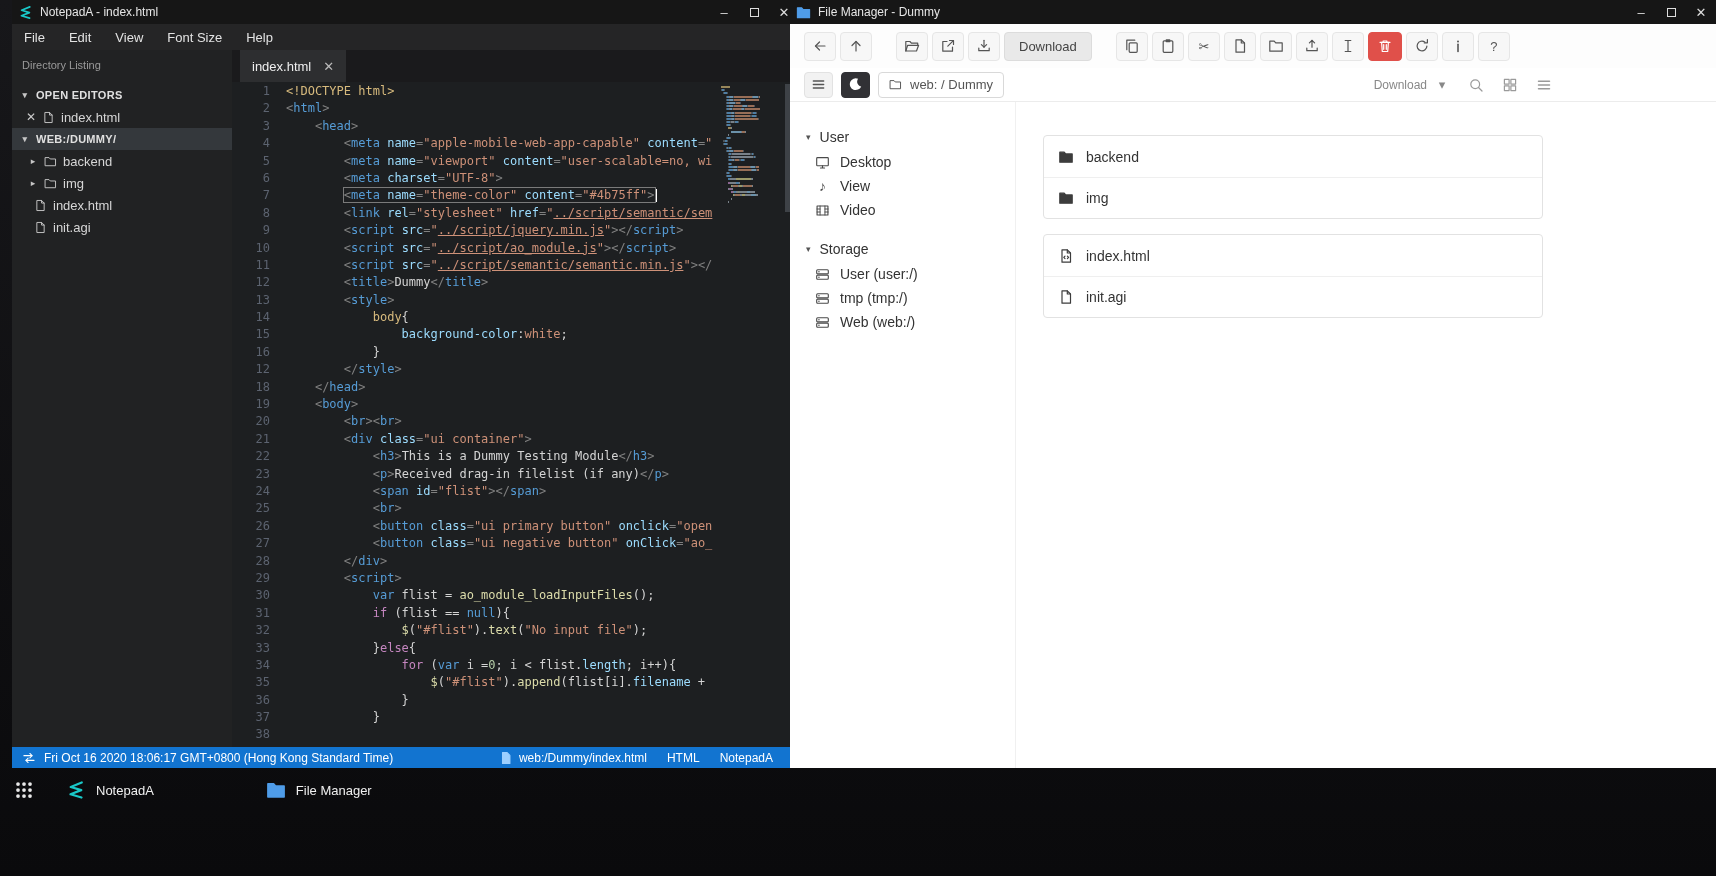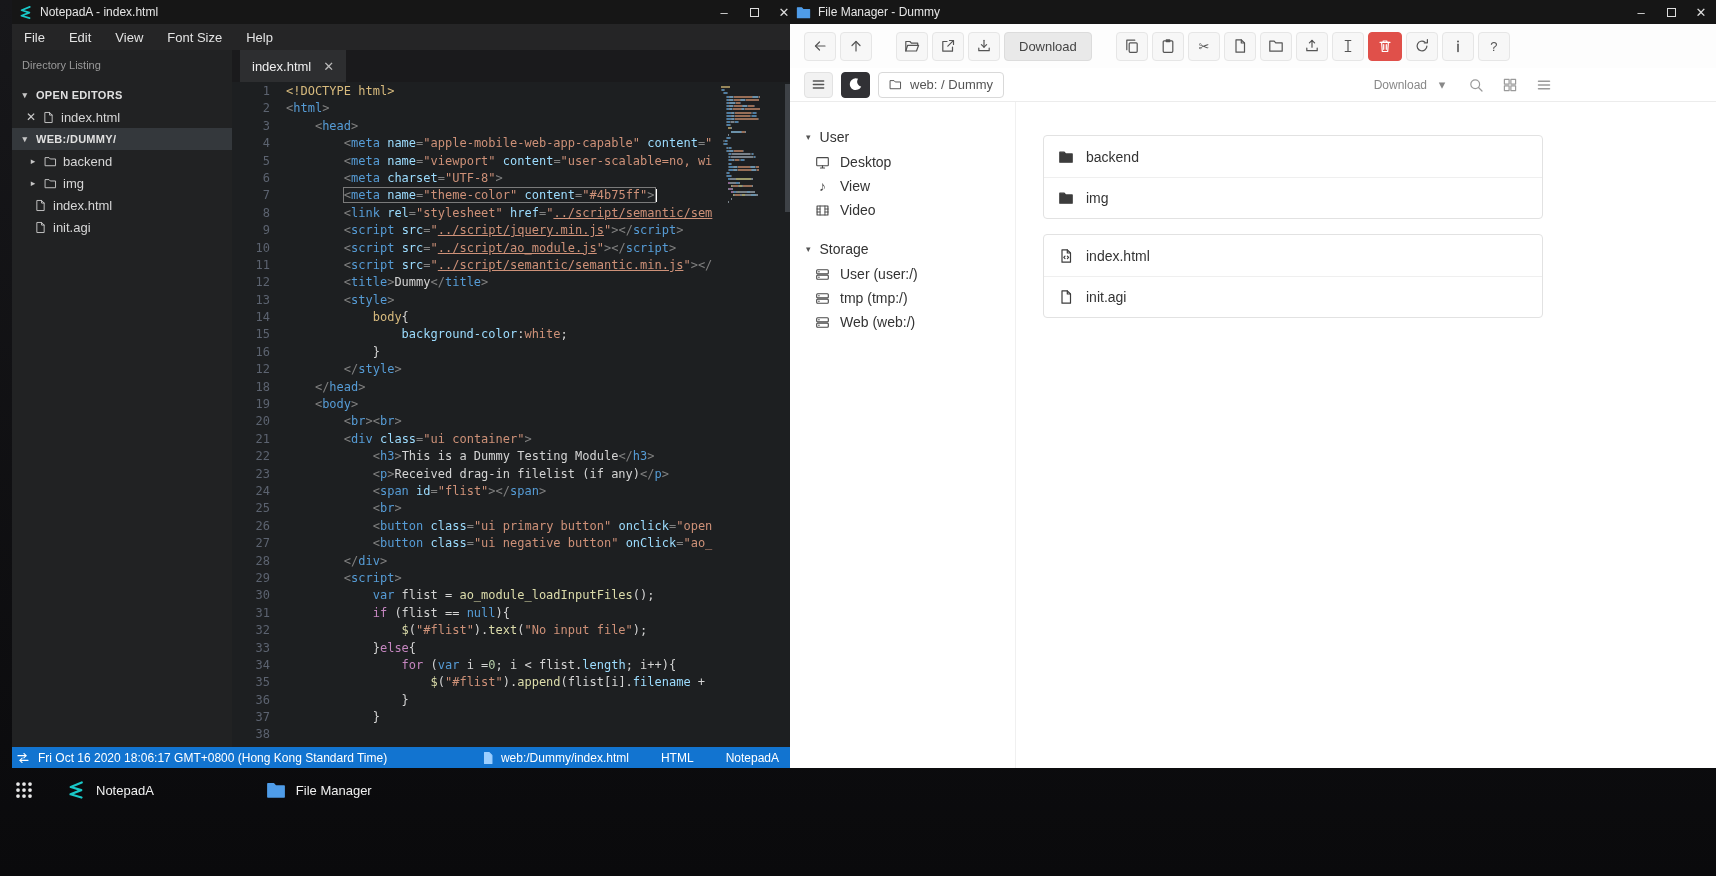--- a/index.html
+++ b/index.html
@@ -46,23 +46,23 @@
   .line-box { outline:1px solid #7a7a7a; }
   .caret { display:inline-block; width:1px; height:13px; background:#fff; vertical-align:middle; margin-left:1px; }
 
   .minimap { position:absolute; top:4px; left:489px; width:62px; }
   .mini-line { height:2px; margin-bottom:1.2px; white-space:nowrap; overflow:hidden; }
   .mini-seg { display:inline-block; height:2px; vertical-align:top; opacity:.75; }
 
   .vscroll { position:absolute; top:0; right:0; width:14px; height:100%; background:#1d1f21; }
   .vthumb { position:absolute; top:2px; right:0; width:14px; height:128px; background:#3e4247; }
 
-  .np-status { height:21px; background:#1274d0; display:flex; align-items:center; color:#fff; font-size:12px; padding:0 4px; gap:8px; flex:none; }
+  .np-status { height:21px; background:#1274d0; display:flex; align-items:center; color:#fff; font-size:12px; padding:0 10px; gap:8px; flex:none; }
   .np-status .icon { width:14px; height:14px; color:#fff; }
-  .status-right { margin-left:auto; display:flex; align-items:center; gap:32px; padding-right:16px; }
+  .status-right { margin-left:auto; display:flex; align-items:center; gap:20px; padding-right:16px; }
   .status-right .pathgrp { display:flex; align-items:center; gap:6px; }
 
   .fm-toolbar { height:44px; display:flex; align-items:center; padding:0 14px; background:#fdfdfd; flex:none; }
   .tgroup { display:flex; align-items:center; gap:4px; margin-right:24px; }
   .tbtn { height:29px; min-width:30px; padding:0 7px; border:1px solid #e6e6e6; background:#f7f7f7; border-radius:4px; display:flex; align-items:center; justify-content:center; color:#555; cursor:pointer; font-size:14px; font-family:inherit; }
   .tbtn .icon { width:16px; height:16px; }
   .tbtn.danger { background:#e0504a; border-color:#e0504a; color:#fff; min-width:34px; }
   .tbtn.text { padding:0 14px; background:#e9e9e9; border-color:#dcdcdc; color:#444; font-size:13px; }
 
   .fm-bar2 { height:34px; display:flex; align-items:center; padding:0 14px; gap:8px; background:#ffffff; border-bottom:1px solid #ececec; flex:none; }

